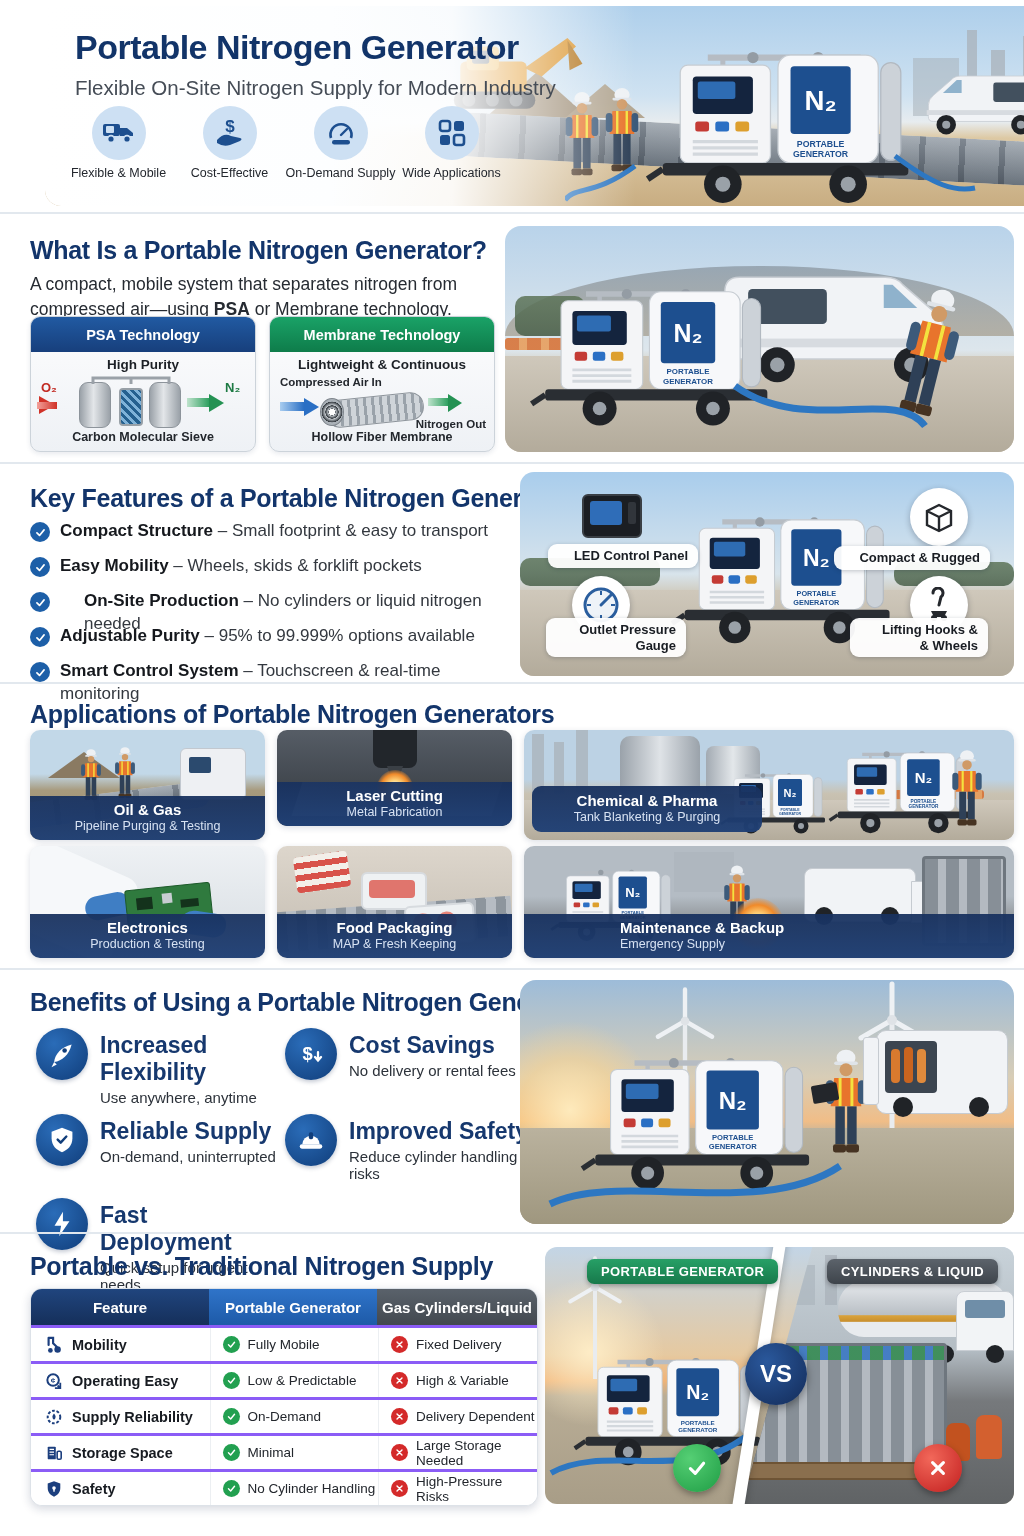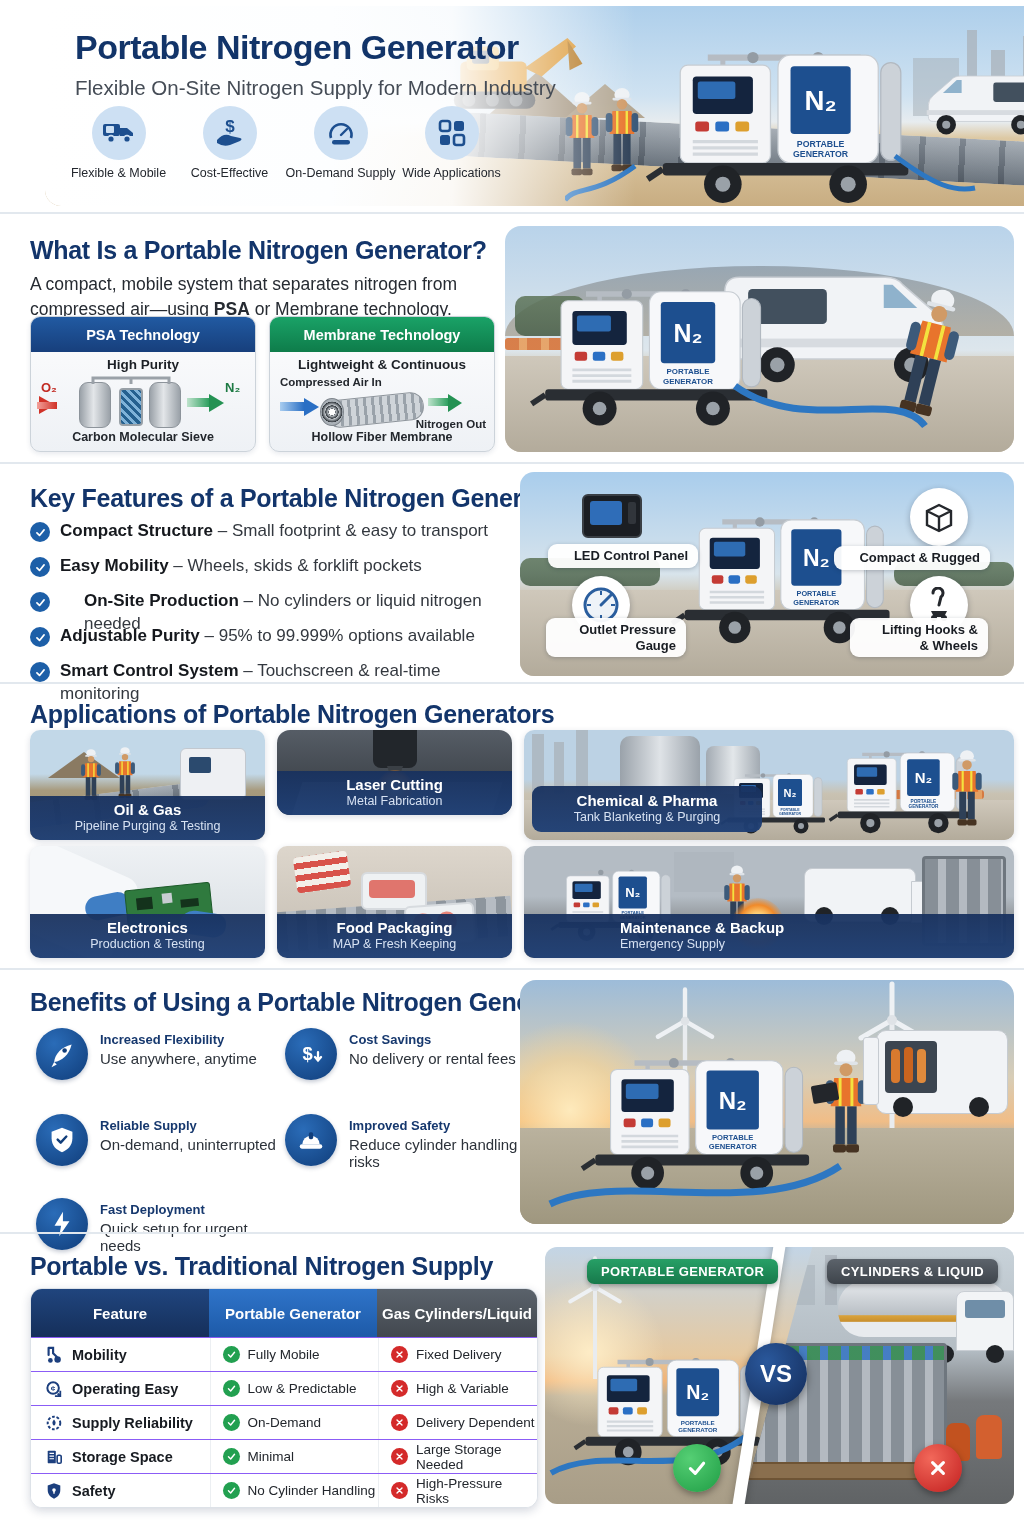--- a/index.html
+++ b/index.html
@@ -54,27 +54,27 @@
   
   .app-card{position:absolute;border-radius:10px;overflow:hidden;box-shadow:0 2px 6px rgba(20,40,80,.15);}
   .cap-bar{position:absolute;left:0;right:0;bottom:0;background:linear-gradient(180deg,rgba(24,49,94,.94),rgba(32,64,117,.97));color:#fff;text-align:center;padding:5px 0 7px;}
   .cap-t{font-weight:bold;font-size:15px;}
   .cap-s{font-size:12.5px;color:#d7e2f3;margin-top:1px;}
   .cap-box{position:absolute;left:8px;bottom:8px;width:230px;background:linear-gradient(180deg,rgba(24,49,94,.95),rgba(32,64,117,.97));border-radius:9px;color:#fff;text-align:center;padding:6px 0 8px;}
   
   .ben{position:absolute;display:flex;width:245px;}
   .ben-circ{flex:0 0 52px;width:52px;height:52px;border-radius:50%;background:radial-gradient(circle at 35% 30%,#2a6cb8,#103d7a);display:flex;align-items:center;justify-content:center;box-shadow:0 2px 4px rgba(20,40,80,.25);}
   .ben-tx{margin-left:12px;padding-top:4px;}
-  .ben-t{font-size:13px;font-weight:bold;color:#16386e;}
+  .ben-t{font-size:23px;font-weight:bold;color:#16386e;}
   .ben-d{font-size:15px;color:#2c323a;margin-top:3px;}
   
   .cmp-table{position:absolute;left:30px;top:54px;width:506px;border-radius:12px;overflow:hidden;background:#fff;box-shadow:0 3px 10px rgba(20,40,80,.18);border:1px solid #dde2e8;}
-  .cmp-hd{display:flex;height:48px;}
+  .cmp-hd{display:flex;height:36px;}
   .cmp-hd div{display:flex;align-items:center;justify-content:center;color:#fff;font-weight:bold;font-size:15px;}
-  .cmp-row{display:flex;height:33px;border-top:1px solid #8b5cf6;background:#fff;}
+  .cmp-row{display:flex;height:33px;border-top:3px solid #8b5cf6;background:#fff;}
   .cmp-row>div{display:flex;align-items:center;}
   .c-feat{width:178px;padding-left:14px;font-weight:bold;font-size:14.5px;color:#171b21;gap:9px;}
   .c-port{width:168px;padding-left:12px;font-size:13.5px;color:#23272d;gap:8px;border-left:1px solid #eceff2;}
   .c-trad{width:158px;padding-left:12px;font-size:13.5px;color:#23272d;gap:8px;border-left:1px solid #eceff2;}
   .mini-ck{flex:0 0 17px;width:17px;height:17px;border-radius:50%;display:flex;align-items:center;justify-content:center;}
   .badge{position:absolute;color:#fff;font-weight:bold;font-size:13px;letter-spacing:.4px;padding:5px 14px;border-radius:7px;box-shadow:0 2px 5px rgba(0,0,0,.3);}
   .vs-circ{position:absolute;width:62px;height:62px;border-radius:50%;background:radial-gradient(circle at 35% 30%,#2a589c,#132b58);display:flex;align-items:center;justify-content:center;color:#fff;font-weight:bold;font-size:24px;box-shadow:0 3px 8px rgba(0,0,0,.4);}
   .big-mark{position:absolute;width:48px;height:48px;border-radius:50%;display:flex;align-items:center;justify-content:center;box-shadow:0 3px 7px rgba(0,0,0,.35);}
   .cyl-rack{position:absolute;background:repeating-linear-gradient(90deg,#878f97 0 13px,#b4bac1 13px 21px);border:3px solid #6e767e;border-radius:4px;}
   .van-box{position:absolute;background:#f1f3f6;border:1px solid #c6cbd1;border-radius:8px;}
@@ -406,21 +406,21 @@
         </svg>
       <div class="machine-box" style="left:150px;top:18px;width:64px;height:50px;">
           <div style="position:absolute;left:8px;top:8px;width:22px;height:16px;background:#2b4a6e;border-radius:2px;"></div>
         </div>
       <div class="cap-bar">
           <div class="cap-t">Oil &amp; Gas</div>
           <div class="cap-s">Pipeline Purging &amp; Testing</div>
         </div>
     </div>
 
-    <div class="app-card" style="left:277px;top:46px;width:235px;height:85px;border-radius:13px;">
+    <div class="app-card" style="left:277px;top:46px;width:235px;height:96px;">
       <div class="sky" style="background:linear-gradient(180deg,#565d66,#31363c);"></div>
       <div style="position:absolute;left:20px;top:52px;width:200px;height:34px;background:linear-gradient(100deg,#848d97,#5f6871);transform:skewX(-18deg);"></div>
       <div style="position:absolute;left:96px;top:0;width:44px;height:38px;background:#22262b;border-radius:0 0 8px 8px;"></div>
       <div style="position:absolute;left:110px;top:36px;width:16px;height:14px;background:#3a3f45;clip-path:polygon(0 0,100% 0,70% 100%,30% 100%);"></div>
       <div class="glow" style="left:100px;top:40px;width:36px;height:36px;background:radial-gradient(circle,#fff 8%,#ffd37a 30%,#f08a2a 55%,rgba(240,138,42,0) 75%);"></div>
       <div class="cap-bar">
           <div class="cap-t">Laser Cutting</div>
           <div class="cap-s">Metal Fabrication</div>
         </div>
     </div>

